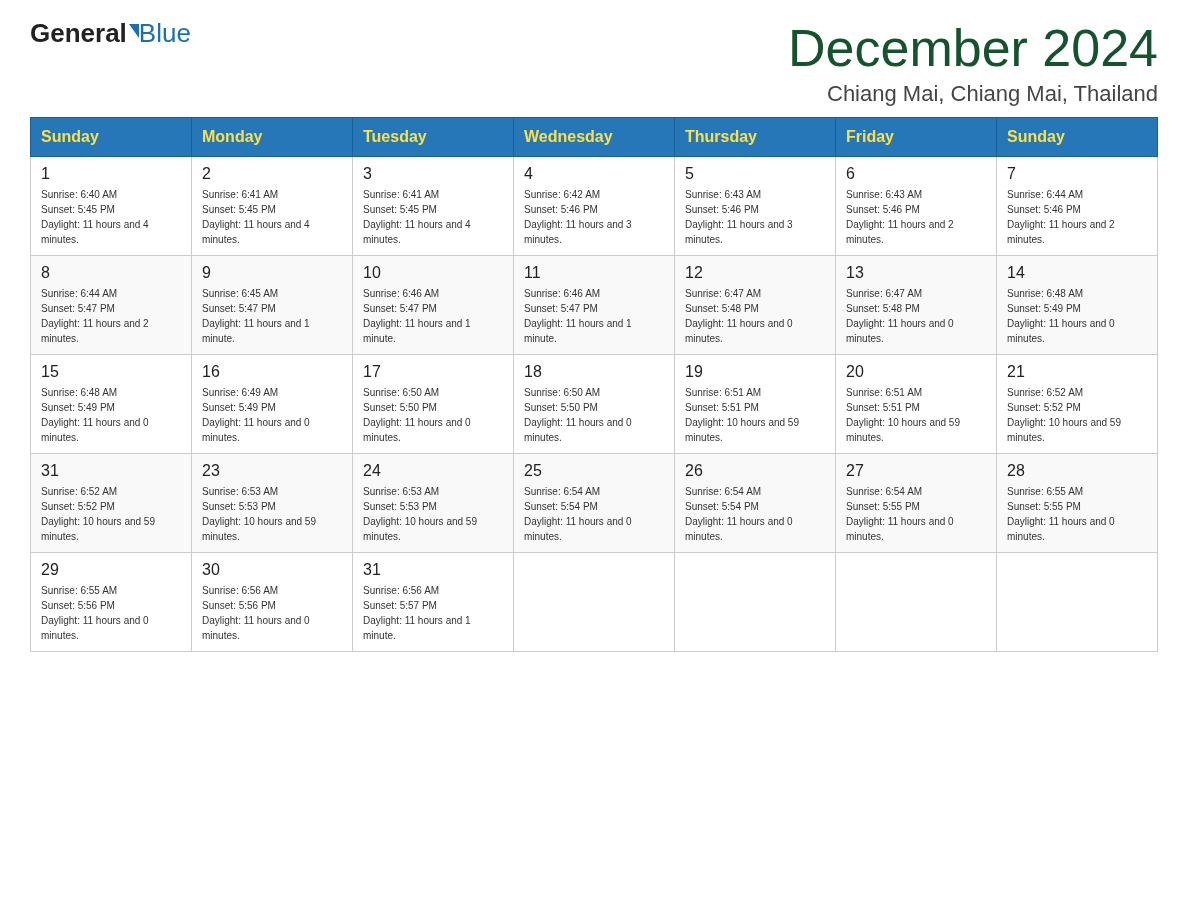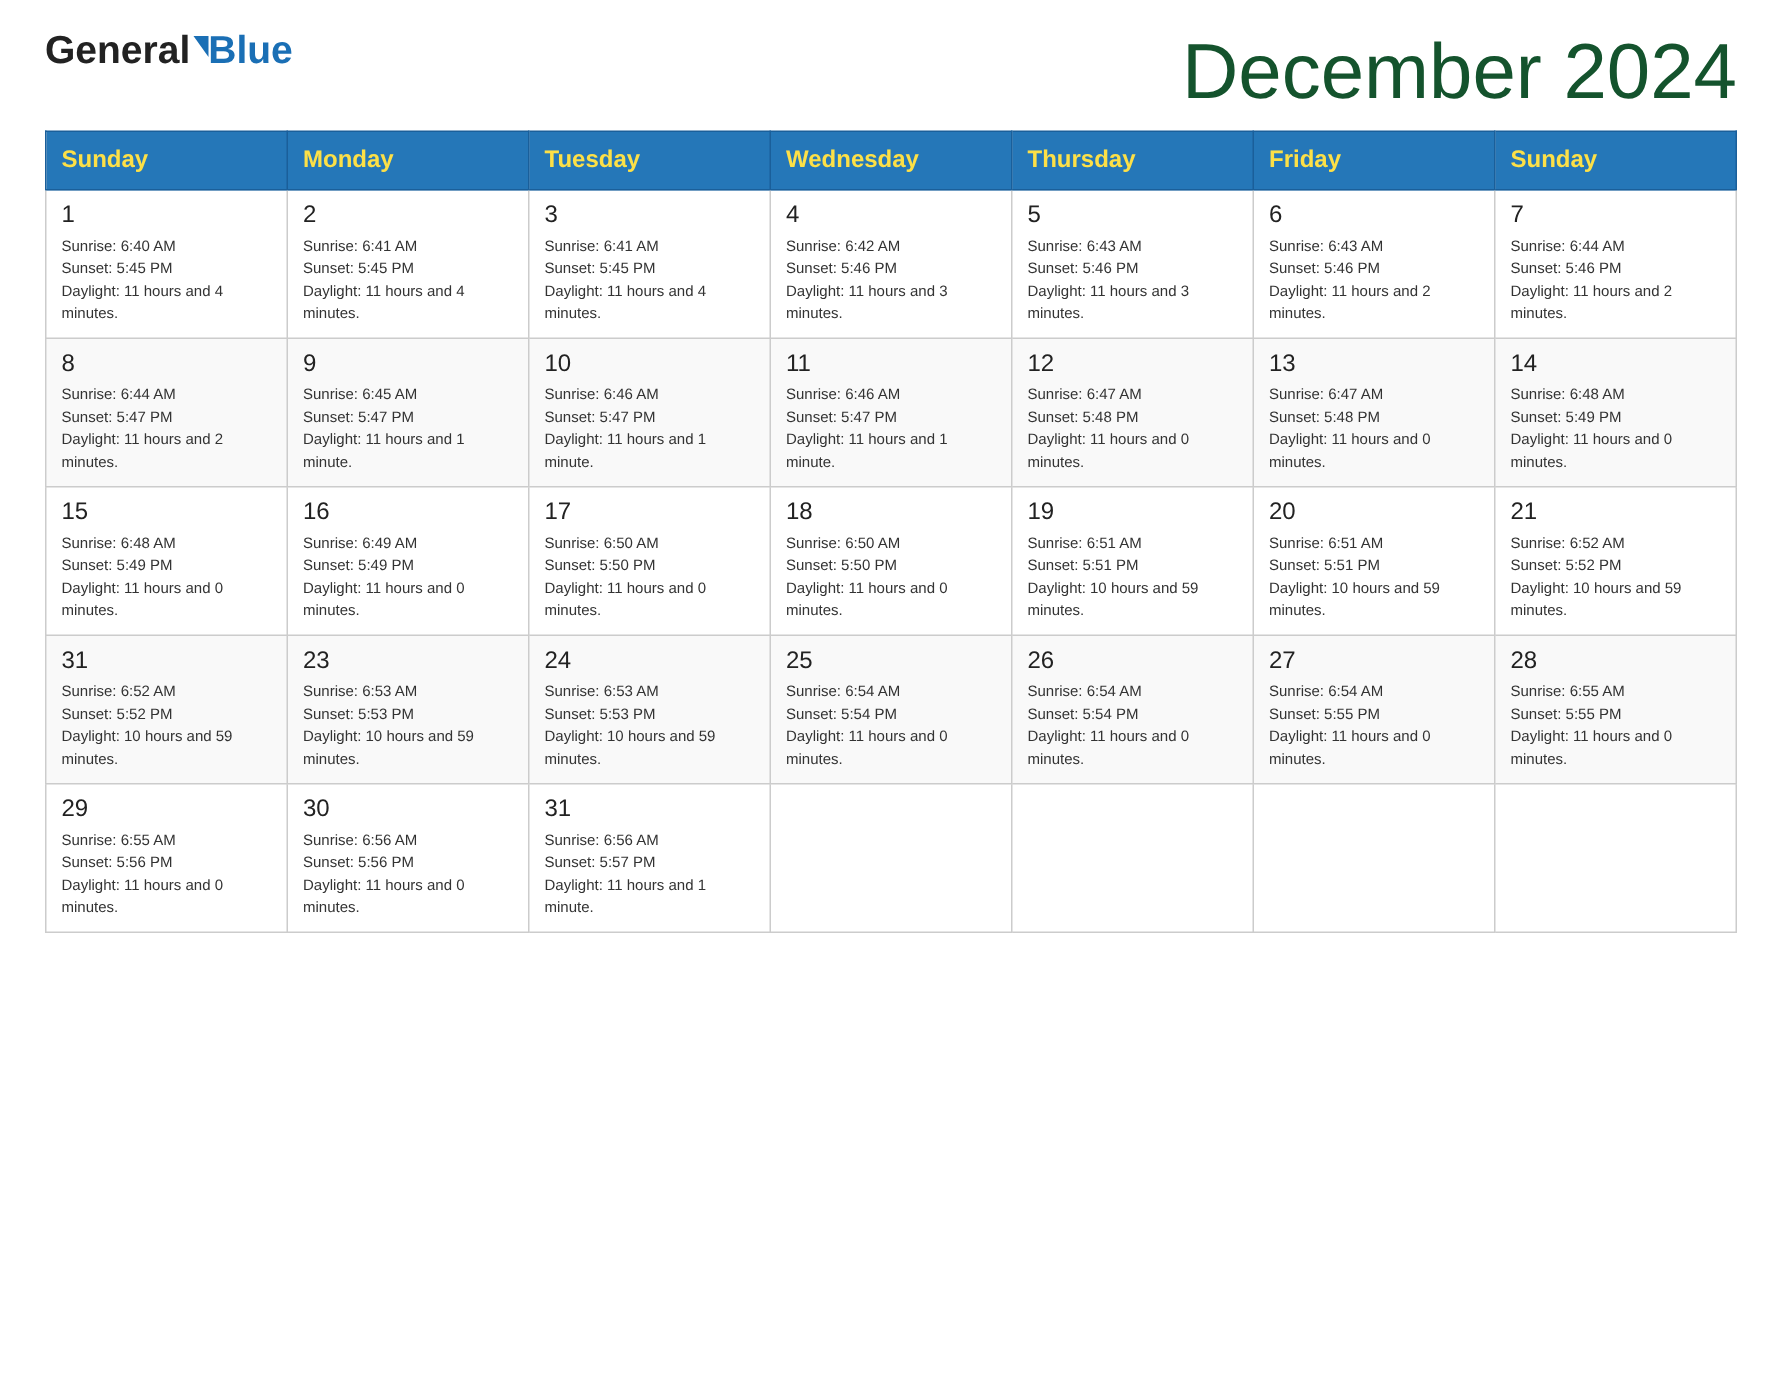--- a/index.html
+++ b/index.html
@@ -22,21 +22,21 @@
       align-items: flex-start;
     }
     .logo-text-general {
       font-size: 26px;
       font-weight: bold;
       color: #222;
       line-height: 1;
     }
     .logo-text-blue {
       font-size: 26px;
-      font-weight: bold;
+      font-weight: normal;
       color: #1a6fb5;
       line-height: 1;
     }
     .logo-triangle {
       display: inline-block;
       width: 0;
       height: 0;
       border-left: 10px solid transparent;
       border-right: 0px solid transparent;
       border-top: 14px solid #1a6fb5;
@@ -107,20 +107,21 @@
 <div class="header-row">
   <div class="logo">
     <div style="display:flex; align-items:center;">
       <span class="logo-text-general">General</span>
       <span class="logo-triangle"></span>
     </div>
     <span class="logo-text-blue">Blue</span>
   </div>
   <div class="title-block">
     <div class="month-title">December 2024</div>
+    <div class="location-title">Chiang Mai, Chiang Mai, Thailand</div>
   </div>
 </div>
 
 <table class="calendar-table">
   <thead>
     <tr>
     <th>Sunday</th>
         <th>Monday</th>
         <th>Tuesday</th>
         <th>Wednesday</th>

